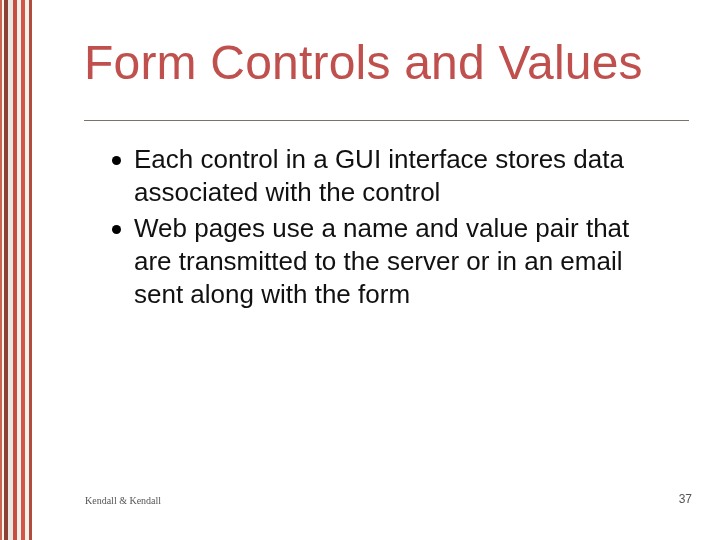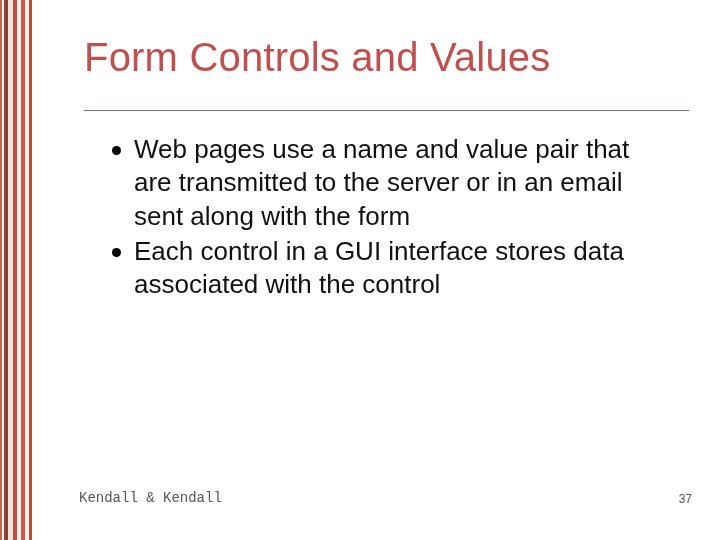--- a/index.html
+++ b/index.html
@@ -32,21 +32,21 @@
     .slide {
       position: absolute;
       left: 34px;
       top: 0;
       width: 686px;
       height: 540px;
       padding: 0;
     }
     .title {
       font-family: Verdana, Geneva, sans-serif;
-      font-size: 40px;
+      font-size: 48px;
       font-weight: 400;
       color: #c0504d;
       padding: 35px 0 0 50px;
       letter-spacing: 0.2px;
     }
     .rule {
       margin: 30px 0 0 50px;
       width: 605px;
       height: 1px;
       background: #7d7168;
@@ -67,44 +67,44 @@
       position: absolute;
       left: -22px;
       top: 13px;
       width: 9px;
       height: 9px;
       background: #000;
       border-radius: 50%;
     }
     .footer-left {
       position: absolute;
-      left: 79px;
+      left: 85px;
       bottom: 34px;
-      font-size: 14px;
+      font-size: 10px;
       color: #555;
-      font-family: Liberation Mono, monospace;
+      font-family: Liberation Serif, serif;
     }
     .footer-right {
       position: absolute;
       right: 28px;
       bottom: 34px;
       font-size: 12px;
       color: #555;
       font-family: Verdana, Geneva, sans-serif;
     }
   </style>
 </head>
 <body>
 
 <div class="left-accent"></div>
 
 <div class="slide">
   <h1 class="title">Form Controls and Values</h1>
   <div class="rule"></div>
 
   <div class="content">
+    <div class="bullet-item">Each control in a GUI interface stores data associated with the control</div>
     <div class="bullet-item">Web pages use a name and value pair that are transmitted to the server or in an email sent along with the form</div>
-    <div class="bullet-item">Each control in a GUI interface stores data associated with the control</div>
   </div>
 </div>
 
 <div class="footer-left">Kendall &amp; Kendall</div>
 <div class="footer-right">37</div>
 
 </body></html>

